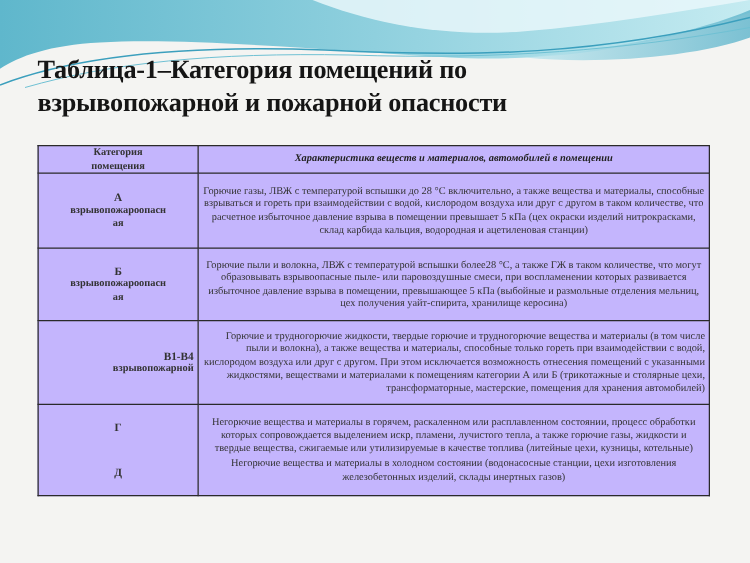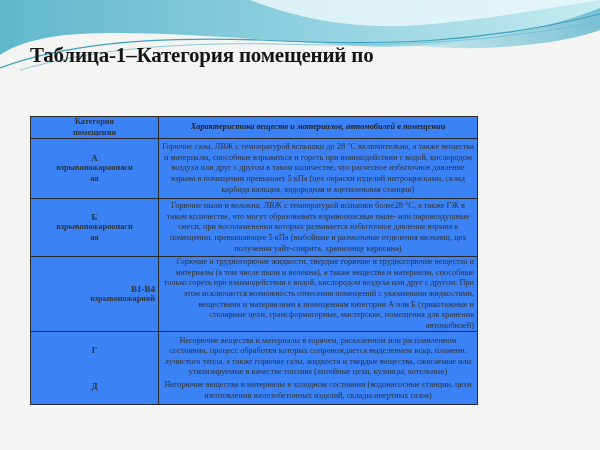--- a/index.html
+++ b/index.html
@@ -1,19 +1,19 @@
 <!DOCTYPE html>
 <html><head>
 <meta charset="utf-8">
 <style>
   html, body { margin:0; padding:0; }
   body { width:600px; height:450px; position:relative; overflow:hidden; background:#f4f4f2; font-family:"Liberation Serif", serif; }
   .swoosh { position:absolute; left:0; top:0; width:600px; height:90px; }
   .title { position:absolute; left:30px; top:42px; font-size:21px; font-weight:bold; color:#151515; line-height:27px; letter-spacing:-0.2px; }
-  table.cat { position:absolute; left:30px; top:116px; width:448px; border-collapse:collapse; background:#3b82f6; }
+  table.cat { position:absolute; left:30px; top:116px; width:538px; border-collapse:collapse; background:#c4b5fd; }
   table.cat td { border:1px solid #2a2a2a; padding:0 3px; font-size:8.3px; line-height:10.6px; color:#333; vertical-align:middle; }
   td.c1 { width:121px; text-align:center; font-weight:bold; color:#222; }
   td.c2 { text-align:center; }
   .hdr td { height:21px; }
   .hdr .c2 { font-weight:bold; font-style:italic; color:#222; }
   .rowA td { height:59px; }
   .rowB td { height:57px; }
   .rowV td { height:66px;text-align:right; }
   .rowGD td { height:72px; }
   .cat-code { display:block; font-size:9px; }
@@ -39,20 +39,21 @@
   </defs>
   <path d="M0,0 L600,0 L600,10 C520,40 430,50 360,46 C260,40 150,30 80,34 C40,36 15,45 0,55 Z" fill="url(#g1)"></path>
   <path d="M250,0 C300,20 360,30 420,25 C480,20 540,10 600,0 Z" fill="#e9f7fa" opacity="0.85"></path>
   <path d="M420,46 C490,40 560,25 600,8 L600,30 C560,45 480,52 420,46 Z" fill="url(#g2)" opacity="0.8"></path>
   <path d="M0,68 C60,45 150,36 260,40 C380,46 480,44 600,14" fill="none" stroke="#3b9fbd" stroke-width="1.2"></path>
   <path d="M20,70 C90,50 170,42 280,44 C400,48 500,40 600,22" fill="none" stroke="#6fc0d3" stroke-width="0.8"></path>
 </svg>
 
 <div class="title">
   <div>Таблица-1–Категория помещений по</div>
+  <div>взрывопожарной и пожарной опасности</div>
 </div>
 
 <table class="cat">
   <tbody>
       <tr class="hdr">
     <td class="c1">
       <span>Категория</span>
       <span>помещения</span>
     </td>
     <td class="c2">Характеристика веществ и материалов, автомобилей в помещении</td>

